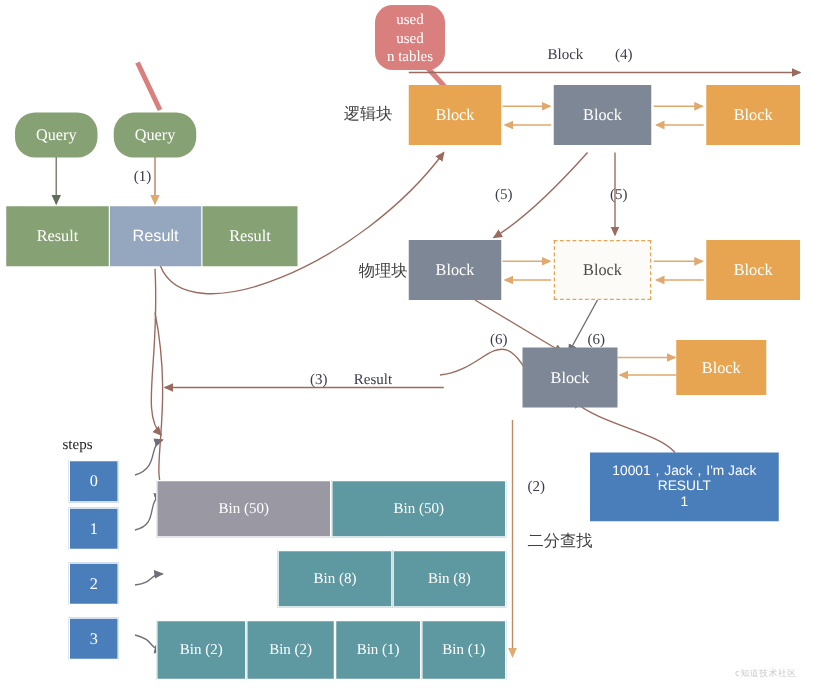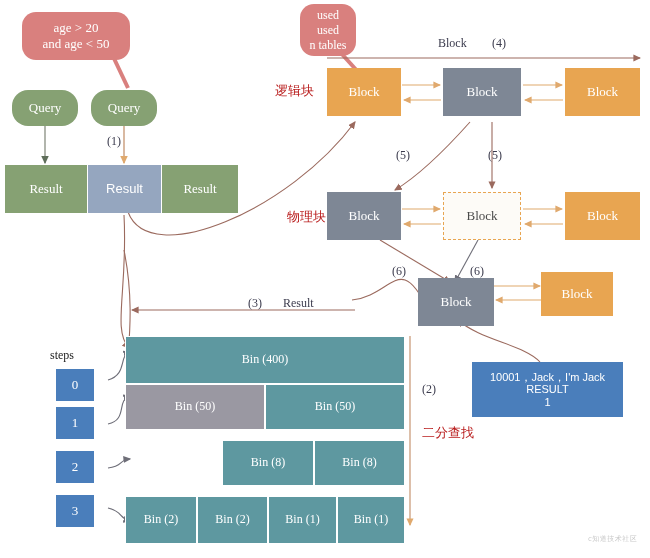--- a/index.html
+++ b/index.html
@@ -22,21 +22,21 @@
   .step{background:#4A7EBB;color:#ffffff;font-size:13px;border:1.5px solid #ffffff;}
   .resultbox{background:#4A7EBB;color:#ffffff;font-size:11px;
        font-family:"Liberation Sans","DejaVu Sans",sans-serif;
        flex-direction:column;padding:4px 2px;}
   .resultbox span{display:block;}
   .callout{position:absolute;background:#D9807E;color:#ffffff;
        border-radius:14px;display:flex;flex-direction:column;align-items:center;
        justify-content:center;text-align:center;font-size:13px;line-height:1.25;}
   .callout span{display:block;}
   .lbl{position:absolute;color:#3b3b4d;font-size:12px;white-space:nowrap;}
-  .lbl-cn{position:absolute;color:#b91c1c;font-size:13px;white-space:nowrap;
+  .lbl-cn{position:absolute;color:#404040;font-size:13px;white-space:nowrap;
        font-family:Liberation Sans, sans-serif;text-align:center;}
   .lbl-step-title{position:absolute;color:#222;font-size:12px;}
   .watermark{position:absolute;color:#c9c9c9;font-size:7px;letter-spacing:.5px;
        font-family:"DejaVu Sans","Liberation Sans",sans-serif;}
 </style>
 </head>
 <body>
 
 <div id="stage">
 
@@ -97,24 +97,20 @@
 
     <path d="M108,380 C128,374 118,356 130,352" stroke="#6E6E78" stroke-width="1.1" fill="none" marker-end="url(#ah-gray)"></path>
     <path d="M108,424 C128,420 116,400 130,396" stroke="#6E6E78" stroke-width="1.1" fill="none" marker-end="url(#ah-gray)"></path>
     <path d="M108,468 C124,466 118,460 130,459" stroke="#6E6E78" stroke-width="1.1" fill="none" marker-end="url(#ah-gray)"></path>
     <path d="M108,508 C124,512 118,518 130,521" stroke="#6E6E78" stroke-width="1.1" fill="none" marker-end="url(#ah-gray)"></path>
 
     <path d="M124,215 C128,290 112,330 129,348" stroke="#9B6A5E" stroke-width="1.1" fill="none" marker-end="url(#ah-brown)"></path>
     <path d="M124,250 C140,330 118,380 132,394" stroke="#9B6A5E" stroke-width="1.1" fill="none" marker-end="url(#ah-brown)"></path>
   </svg>
 
-  <div class="callout" style="left:22px;top:12px;width:108px;height:48px;">
-    <span>age &gt; 20</span>
-    <span>and age &lt; 50</span>
-  </div>
 
   <div class="callout" style="left:300px;top:4px;width:56px;height:52px;font-size:12px;">
     <span>used</span>
     <span>used</span>
     <span>n  tables</span>
   </div>
 
   <div class="box query" style="left:12px;top:90px;width:66px;height:36px;">Query</div>
   <div class="box query" style="left:91px;top:90px;width:66px;height:36px;">Query</div>
   <div class="lbl" style="left:107px;top:134px;">(1)</div>
@@ -154,21 +150,20 @@
   <div class="lbl" style="left:283px;top:296px;">Result</div>
   <div class="lbl" style="left:422px;top:382px;">(2)</div>
   <div class="lbl-cn" style="left:422px;top:424px;">二分查找</div>
 
   <div class="lbl-step-title" style="left:50px;top:348px;text-align:right;">steps</div>
   <div class="box step" style="left:55px;top:368px;width:40px;height:34px;">0</div>
   <div class="box step" style="left:55px;top:406px;width:40px;height:34px;">1</div>
   <div class="box step" style="left:55px;top:450px;width:40px;height:34px;">2</div>
   <div class="box step" style="left:55px;top:494px;width:40px;height:34px;">3</div>
 
-  <div class="box bin" style="left:125px;top:336px;width:280px;height:48px;">Bin (400)</div>
 
   <div class="box bin-gray" style="left:125px;top:384px;width:140px;height:46px;">Bin (50)</div>
   <div class="box bin" style="left:265px;top:384px;width:140px;height:46px;">Bin (50)</div>
 
   <div class="box bin" style="left:222px;top:440px;width:92px;height:46px;">Bin (8)</div>
   <div class="box bin" style="left:314px;top:440px;width:91px;height:46px;">Bin (8)</div>
 
   <div class="box bin" style="left:125px;top:496px;width:72px;height:48px;">Bin (2)</div>
   <div class="box bin" style="left:197px;top:496px;width:71px;height:48px;">Bin (2)</div>
   <div class="box bin" style="left:268px;top:496px;width:69px;height:48px;">Bin (1)</div>

